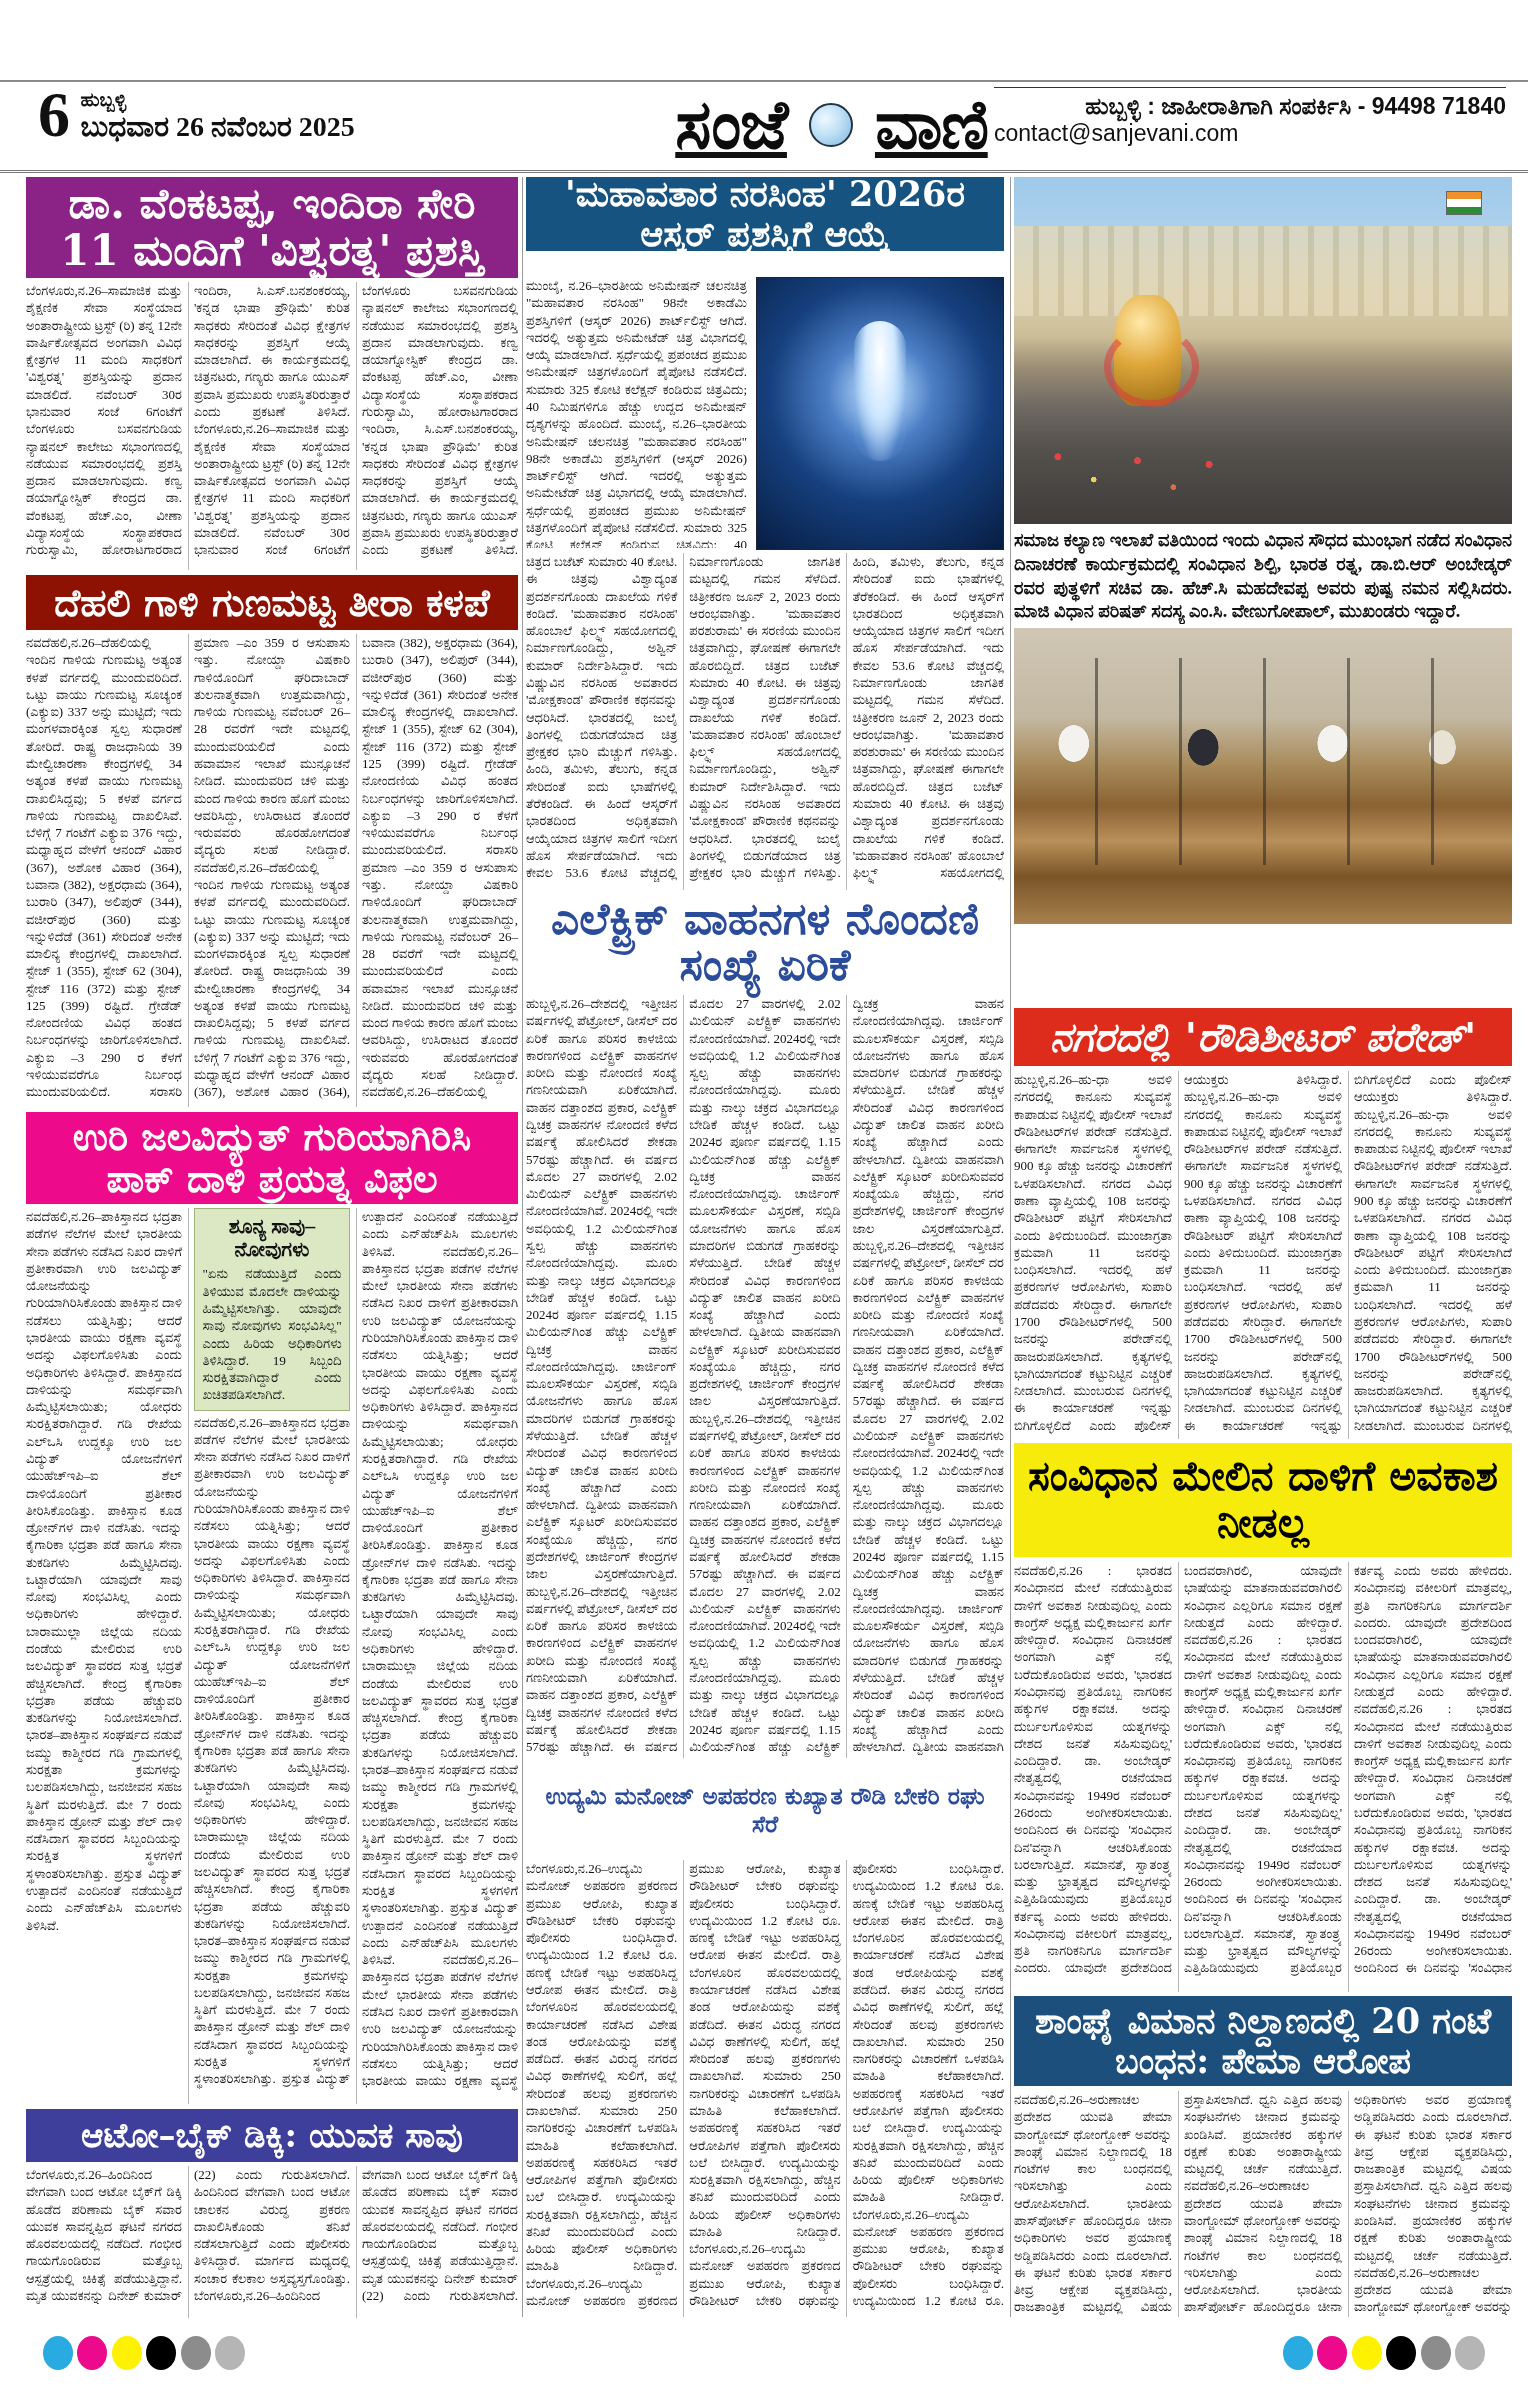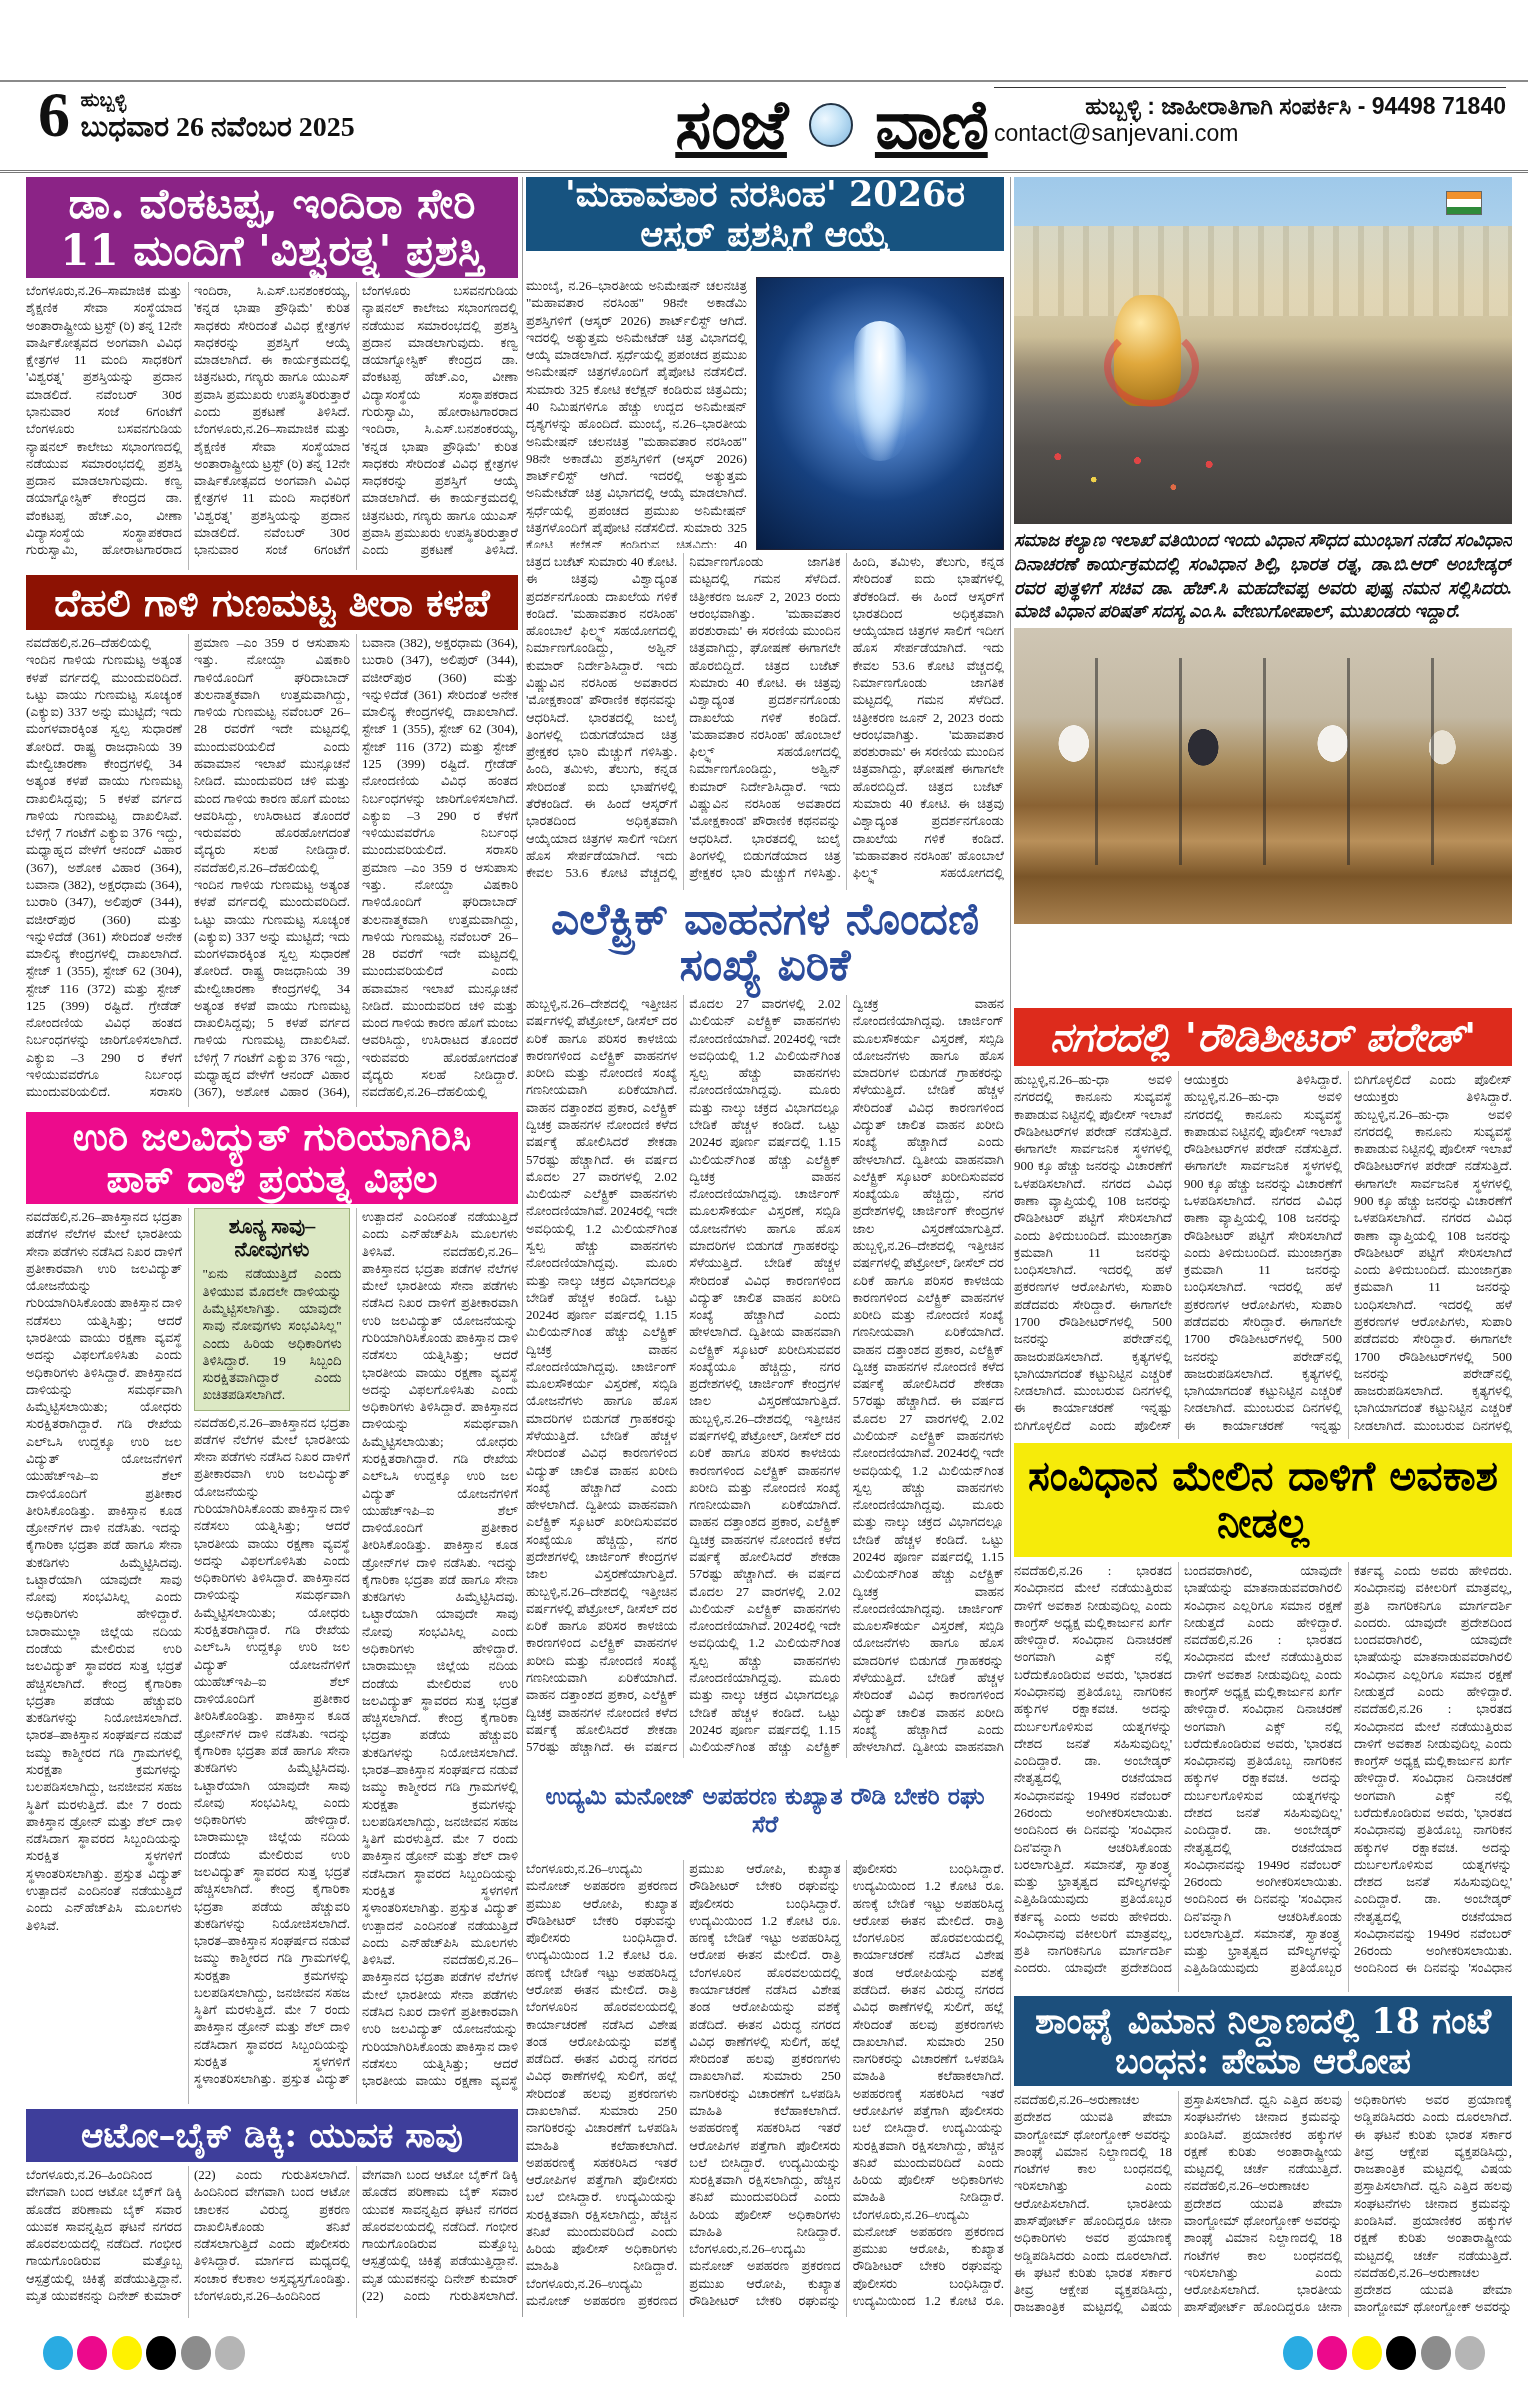--- a/index.html
+++ b/index.html
@@ -73,21 +73,21 @@
   .photo1 .garland{position:absolute;left:18%;top:43%;width:81px;height:67px;border-radius:50%;
       border:7.4px solid rgba(220,60,60,.55);border-top-color:transparent;}
   .photo1 .petals{position:absolute;left:4%;bottom:4%;width:40%;height:22%;
       background:radial-gradient(circle 3.7px at 12% 30%, #e04545 90%, transparent),
                  radial-gradient(circle 3px at 30% 60%, #f1d24a 90%, transparent),
                  radial-gradient(circle 3.7px at 52% 35%, #e04545 90%, transparent),
                  radial-gradient(circle 3px at 70% 70%, #e06a45 90%, transparent),
                  radial-gradient(circle 3.7px at 88% 40%, #e04545 90%, transparent);}
   .flag{position:absolute;right:6%;top:4%;width:34px;height:22px;
       background:linear-gradient(180deg,#f1912c 0 33%,#ffffff 33% 66%,#2e8b3a 66% 100%);border:0.7px solid #666;}
-  .caption1{left:1014px;top:529px;width:498px;height:95px;font-style:italic;}
+  .caption1{left:1014px;top:529px;width:498px;height:95px;}
   .photo2{left:1014px;top:628px;width:498px;height:296px;
       background:linear-gradient(180deg,#cfc6b4 0%,#c3b8a2 30%,#a98c5c 46%,#8a6233 60%,#b9905a 72%,#7a5528 84%,#a8804e 100%);}
   .photo2 .people{position:absolute;left:0;top:26%;width:100%;height:26%;
       background:radial-gradient(ellipse 25px 30px at 12% 50%, #f4f2ee 60%, transparent 62%),
                  radial-gradient(ellipse 25px 30px at 38% 55%, #2c2c34 60%, transparent 62%),
                  radial-gradient(ellipse 25px 30px at 64% 50%, #f4f2ee 60%, transparent 62%),
                  radial-gradient(ellipse 22px 28px at 86% 55%, #e8e2d4 60%, transparent 62%);}
   .photo2 .mics{position:absolute;left:0;top:10%;width:100%;height:70%;
       background:repeating-linear-gradient(90deg, transparent 0 81px, rgba(40,40,40,.55) 81px 84px);}
   .caption2{left:1014px;top:929px;width:498px;height:75px;}
@@ -215,21 +215,21 @@
   </div>
 
   <div class="hl hl-constitution">
     <span>ಸಂವಿಧಾನ ಮೇಲಿನ ದಾಳಿಗೆ ಅವಕಾಶ ನೀಡಲ್ಲ</span>
   </div>
   <div class="cols c3 body-constitution">
     <span>ನವದೆಹಲಿ,ನ.26 : ಭಾರತದ ಸಂವಿಧಾನದ ಮೇಲೆ ನಡೆಯುತ್ತಿರುವ ದಾಳಿಗೆ ಅವಕಾಶ ನೀಡುವುದಿಲ್ಲ ಎಂದು ಕಾಂಗ್ರೆಸ್ ಅಧ್ಯಕ್ಷ ಮಲ್ಲಿಕಾರ್ಜುನ ಖರ್ಗೆ ಹೇಳಿದ್ದಾರೆ. ಸಂವಿಧಾನ ದಿನಾಚರಣೆ ಅಂಗವಾಗಿ ಎಕ್ಸ್ ನಲ್ಲಿ ಬರೆದುಕೊಂಡಿರುವ ಅವರು, 'ಭಾರತದ ಸಂವಿಧಾನವು ಪ್ರತಿಯೊಬ್ಬ ನಾಗರಿಕನ ಹಕ್ಕುಗಳ ರಕ್ಷಾಕವಚ. ಅದನ್ನು ದುರ್ಬಲಗೊಳಿಸುವ ಯತ್ನಗಳನ್ನು ದೇಶದ ಜನತೆ ಸಹಿಸುವುದಿಲ್ಲ' ಎಂದಿದ್ದಾರೆ. ಡಾ. ಅಂಬೇಡ್ಕರ್ ನೇತೃತ್ವದಲ್ಲಿ ರಚನೆಯಾದ ಸಂವಿಧಾನವನ್ನು 1949ರ ನವೆಂಬರ್ 26ರಂದು ಅಂಗೀಕರಿಸಲಾಯಿತು. ಅಂದಿನಿಂದ ಈ ದಿನವನ್ನು 'ಸಂವಿಧಾನ ದಿನ'ವನ್ನಾಗಿ ಆಚರಿಸಿಕೊಂಡು ಬರಲಾಗುತ್ತಿದೆ. ಸಮಾನತೆ, ಸ್ವಾತಂತ್ರ್ಯ ಮತ್ತು ಭ್ರಾತೃತ್ವದ ಮೌಲ್ಯಗಳನ್ನು ಎತ್ತಿಹಿಡಿಯುವುದು ಪ್ರತಿಯೊಬ್ಬರ ಕರ್ತವ್ಯ ಎಂದು ಅವರು ಹೇಳಿದರು. ಸಂವಿಧಾನವು ವಕೀಲರಿಗೆ ಮಾತ್ರವಲ್ಲ, ಪ್ರತಿ ನಾಗರಿಕನಿಗೂ ಮಾರ್ಗದರ್ಶಿ ಎಂದರು. ಯಾವುದೇ ಪ್ರದೇಶದಿಂದ ಬಂದವರಾಗಿರಲಿ, ಯಾವುದೇ ಭಾಷೆಯನ್ನು ಮಾತನಾಡುವವರಾಗಿರಲಿ ಸಂವಿಧಾನ ಎಲ್ಲರಿಗೂ ಸಮಾನ ರಕ್ಷಣೆ ನೀಡುತ್ತದೆ ಎಂದು ಹೇಳಿದ್ದಾರೆ. ನವದೆಹಲಿ,ನ.26 : ಭಾರತದ ಸಂವಿಧಾನದ ಮೇಲೆ ನಡೆಯುತ್ತಿರುವ ದಾಳಿಗೆ ಅವಕಾಶ ನೀಡುವುದಿಲ್ಲ ಎಂದು ಕಾಂಗ್ರೆಸ್ ಅಧ್ಯಕ್ಷ ಮಲ್ಲಿಕಾರ್ಜುನ ಖರ್ಗೆ ಹೇಳಿದ್ದಾರೆ. ಸಂವಿಧಾನ ದಿನಾಚರಣೆ ಅಂಗವಾಗಿ ಎಕ್ಸ್ ನಲ್ಲಿ ಬರೆದುಕೊಂಡಿರುವ ಅವರು, 'ಭಾರತದ ಸಂವಿಧಾನವು ಪ್ರತಿಯೊಬ್ಬ ನಾಗರಿಕನ ಹಕ್ಕುಗಳ ರಕ್ಷಾಕವಚ. ಅದನ್ನು ದುರ್ಬಲಗೊಳಿಸುವ ಯತ್ನಗಳನ್ನು ದೇಶದ ಜನತೆ ಸಹಿಸುವುದಿಲ್ಲ' ಎಂದಿದ್ದಾರೆ. ಡಾ. ಅಂಬೇಡ್ಕರ್ ನೇತೃತ್ವದಲ್ಲಿ ರಚನೆಯಾದ ಸಂವಿಧಾನವನ್ನು 1949ರ ನವೆಂಬರ್ 26ರಂದು ಅಂಗೀಕರಿಸಲಾಯಿತು. ಅಂದಿನಿಂದ ಈ ದಿನವನ್ನು 'ಸಂವಿಧಾನ ದಿನ'ವನ್ನಾಗಿ ಆಚರಿಸಿಕೊಂಡು ಬರಲಾಗುತ್ತಿದೆ. ಸಮಾನತೆ, ಸ್ವಾತಂತ್ರ್ಯ ಮತ್ತು ಭ್ರಾತೃತ್ವದ ಮೌಲ್ಯಗಳನ್ನು ಎತ್ತಿಹಿಡಿಯುವುದು ಪ್ರತಿಯೊಬ್ಬರ ಕರ್ತವ್ಯ ಎಂದು ಅವರು ಹೇಳಿದರು. ಸಂವಿಧಾನವು ವಕೀಲರಿಗೆ ಮಾತ್ರವಲ್ಲ, ಪ್ರತಿ ನಾಗರಿಕನಿಗೂ ಮಾರ್ಗದರ್ಶಿ ಎಂದರು. ಯಾವುದೇ ಪ್ರದೇಶದಿಂದ ಬಂದವರಾಗಿರಲಿ, ಯಾವುದೇ ಭಾಷೆಯನ್ನು ಮಾತನಾಡುವವರಾಗಿರಲಿ ಸಂವಿಧಾನ ಎಲ್ಲರಿಗೂ ಸಮಾನ ರಕ್ಷಣೆ ನೀಡುತ್ತದೆ ಎಂದು ಹೇಳಿದ್ದಾರೆ. ನವದೆಹಲಿ,ನ.26 : ಭಾರತದ ಸಂವಿಧಾನದ ಮೇಲೆ ನಡೆಯುತ್ತಿರುವ ದಾಳಿಗೆ ಅವಕಾಶ ನೀಡುವುದಿಲ್ಲ ಎಂದು ಕಾಂಗ್ರೆಸ್ ಅಧ್ಯಕ್ಷ ಮಲ್ಲಿಕಾರ್ಜುನ ಖರ್ಗೆ ಹೇಳಿದ್ದಾರೆ. ಸಂವಿಧಾನ ದಿನಾಚರಣೆ ಅಂಗವಾಗಿ ಎಕ್ಸ್ ನಲ್ಲಿ ಬರೆದುಕೊಂಡಿರುವ ಅವರು, 'ಭಾರತದ ಸಂವಿಧಾನವು ಪ್ರತಿಯೊಬ್ಬ ನಾಗರಿಕನ ಹಕ್ಕುಗಳ ರಕ್ಷಾಕವಚ. ಅದನ್ನು ದುರ್ಬಲಗೊಳಿಸುವ ಯತ್ನಗಳನ್ನು ದೇಶದ ಜನತೆ ಸಹಿಸುವುದಿಲ್ಲ' ಎಂದಿದ್ದಾರೆ. ಡಾ. ಅಂಬೇಡ್ಕರ್ ನೇತೃತ್ವದಲ್ಲಿ ರಚನೆಯಾದ ಸಂವಿಧಾನವನ್ನು 1949ರ ನವೆಂಬರ್ 26ರಂದು ಅಂಗೀಕರಿಸಲಾಯಿತು. ಅಂದಿನಿಂದ ಈ ದಿನವನ್ನು 'ಸಂವಿಧಾನ ದಿನ'ವನ್ನಾಗಿ ಆಚರಿಸಿಕೊಂಡು ಬರಲಾಗುತ್ತಿದೆ. ಸಮಾನತೆ, ಸ್ವಾತಂತ್ರ್ಯ ಮತ್ತು ಭ್ರಾತೃತ್ವದ ಮೌಲ್ಯಗಳನ್ನು ಎತ್ತಿಹಿಡಿಯುವುದು ಪ್ರತಿಯೊಬ್ಬರ ಕರ್ತವ್ಯ ಎಂದು ಅವರು ಹೇಳಿದರು. ಸಂವಿಧಾನವು ವಕೀಲರಿಗೆ ಮಾತ್ರವಲ್ಲ, ಪ್ರತಿ ನಾಗರಿಕನಿಗೂ ಮಾರ್ಗದರ್ಶಿ ಎಂದರು. ಯಾವುದೇ ಪ್ರದೇಶದಿಂದ ಬಂದವರಾಗಿರಲಿ, ಯಾವುದೇ ಭಾಷೆಯನ್ನು ಮಾತನಾಡುವವರಾಗಿರಲಿ ಸಂವಿಧಾನ ಎಲ್ಲರಿಗೂ ಸಮಾನ ರಕ್ಷಣೆ ನೀಡುತ್ತದೆ ಎಂದು ಹೇಳಿದ್ದಾರೆ.</span>
   </div>
 
   <div class="hl hl-shanghai">
-    <span>ಶಾಂಘೈ ವಿಮಾನ ನಿಲ್ದಾಣದಲ್ಲಿ 18 ಗಂಟೆ ಬಂಧನ: ಪೇಮಾ ಆರೋಪ</span>
+    <span>ಶಾಂಘೈ ವಿಮಾನ ನಿಲ್ದಾಣದಲ್ಲಿ 20 ಗಂಟೆ ಬಂಧನ: ಪೇಮಾ ಆರೋಪ</span>
   </div>
   <div class="cols c3 body-shanghai">
     <span>ನವದೆಹಲಿ,ನ.26–ಅರುಣಾಚಲ ಪ್ರದೇಶದ ಯುವತಿ ಪೇಮಾ ವಾಂಗ್ಜೋಮ್ ಥೋಂಗ್ಡೋಕ್ ಅವರನ್ನು ಶಾಂಘೈ ವಿಮಾನ ನಿಲ್ದಾಣದಲ್ಲಿ 18 ಗಂಟೆಗಳ ಕಾಲ ಬಂಧನದಲ್ಲಿ ಇರಿಸಲಾಗಿತ್ತು ಎಂದು ಆರೋಪಿಸಲಾಗಿದೆ. ಭಾರತೀಯ ಪಾಸ್‌ಪೋರ್ಟ್ ಹೊಂದಿದ್ದರೂ ಚೀನಾ ಅಧಿಕಾರಿಗಳು ಅವರ ಪ್ರಯಾಣಕ್ಕೆ ಅಡ್ಡಿಪಡಿಸಿದರು ಎಂದು ದೂರಲಾಗಿದೆ. ಈ ಘಟನೆ ಕುರಿತು ಭಾರತ ಸರ್ಕಾರ ತೀವ್ರ ಆಕ್ಷೇಪ ವ್ಯಕ್ತಪಡಿಸಿದ್ದು, ರಾಜತಾಂತ್ರಿಕ ಮಟ್ಟದಲ್ಲಿ ವಿಷಯ ಪ್ರಸ್ತಾಪಿಸಲಾಗಿದೆ. ಧ್ವನಿ ಎತ್ತಿದ ಹಲವು ಸಂಘಟನೆಗಳು ಚೀನಾದ ಕ್ರಮವನ್ನು ಖಂಡಿಸಿವೆ. ಪ್ರಯಾಣಿಕರ ಹಕ್ಕುಗಳ ರಕ್ಷಣೆ ಕುರಿತು ಅಂತಾರಾಷ್ಟ್ರೀಯ ಮಟ್ಟದಲ್ಲಿ ಚರ್ಚೆ ನಡೆಯುತ್ತಿದೆ. ನವದೆಹಲಿ,ನ.26–ಅರುಣಾಚಲ ಪ್ರದೇಶದ ಯುವತಿ ಪೇಮಾ ವಾಂಗ್ಜೋಮ್ ಥೋಂಗ್ಡೋಕ್ ಅವರನ್ನು ಶಾಂಘೈ ವಿಮಾನ ನಿಲ್ದಾಣದಲ್ಲಿ 18 ಗಂಟೆಗಳ ಕಾಲ ಬಂಧನದಲ್ಲಿ ಇರಿಸಲಾಗಿತ್ತು ಎಂದು ಆರೋಪಿಸಲಾಗಿದೆ. ಭಾರತೀಯ ಪಾಸ್‌ಪೋರ್ಟ್ ಹೊಂದಿದ್ದರೂ ಚೀನಾ ಅಧಿಕಾರಿಗಳು ಅವರ ಪ್ರಯಾಣಕ್ಕೆ ಅಡ್ಡಿಪಡಿಸಿದರು ಎಂದು ದೂರಲಾಗಿದೆ. ಈ ಘಟನೆ ಕುರಿತು ಭಾರತ ಸರ್ಕಾರ ತೀವ್ರ ಆಕ್ಷೇಪ ವ್ಯಕ್ತಪಡಿಸಿದ್ದು, ರಾಜತಾಂತ್ರಿಕ ಮಟ್ಟದಲ್ಲಿ ವಿಷಯ ಪ್ರಸ್ತಾಪಿಸಲಾಗಿದೆ. ಧ್ವನಿ ಎತ್ತಿದ ಹಲವು ಸಂಘಟನೆಗಳು ಚೀನಾದ ಕ್ರಮವನ್ನು ಖಂಡಿಸಿವೆ. ಪ್ರಯಾಣಿಕರ ಹಕ್ಕುಗಳ ರಕ್ಷಣೆ ಕುರಿತು ಅಂತಾರಾಷ್ಟ್ರೀಯ ಮಟ್ಟದಲ್ಲಿ ಚರ್ಚೆ ನಡೆಯುತ್ತಿದೆ. ನವದೆಹಲಿ,ನ.26–ಅರುಣಾಚಲ ಪ್ರದೇಶದ ಯುವತಿ ಪೇಮಾ ವಾಂಗ್ಜೋಮ್ ಥೋಂಗ್ಡೋಕ್ ಅವರನ್ನು ಶಾಂಘೈ ವಿಮಾನ ನಿಲ್ದಾಣದಲ್ಲಿ 18 ಗಂಟೆಗಳ ಕಾಲ ಬಂಧನದಲ್ಲಿ ಇರಿಸಲಾಗಿತ್ತು ಎಂದು ಆರೋಪಿಸಲಾಗಿದೆ. ಭಾರತೀಯ ಪಾಸ್‌ಪೋರ್ಟ್ ಹೊಂದಿದ್ದರೂ ಚೀನಾ ಅಧಿಕಾರಿಗಳು ಅವರ ಪ್ರಯಾಣಕ್ಕೆ ಅಡ್ಡಿಪಡಿಸಿದರು ಎಂದು ದೂರಲಾಗಿದೆ. ಈ ಘಟನೆ ಕುರಿತು ಭಾರತ ಸರ್ಕಾರ ತೀವ್ರ ಆಕ್ಷೇಪ ವ್ಯಕ್ತಪಡಿಸಿದ್ದು, ರಾಜತಾಂತ್ರಿಕ ಮಟ್ಟದಲ್ಲಿ ವಿಷಯ ಪ್ರಸ್ತಾಪಿಸಲಾಗಿದೆ. ಧ್ವನಿ ಎತ್ತಿದ ಹಲವು ಸಂಘಟನೆಗಳು ಚೀನಾದ ಕ್ರಮವನ್ನು ಖಂಡಿಸಿವೆ. ಪ್ರಯಾಣಿಕರ ಹಕ್ಕುಗಳ ರಕ್ಷಣೆ ಕುರಿತು ಅಂತಾರಾಷ್ಟ್ರೀಯ ಮಟ್ಟದಲ್ಲಿ ಚರ್ಚೆ ನಡೆಯುತ್ತಿದೆ.</span>
   </div>
 
   <div class="dots left">
       <span class="dot" style="background: rgb(41, 171, 226);"></span>
       <span class="dot" style="background: rgb(236, 9, 140);"></span>
       <span class="dot" style="background: rgb(255, 242, 0);"></span>
       <span class="dot" style="background: rgb(0, 0, 0);"></span>

